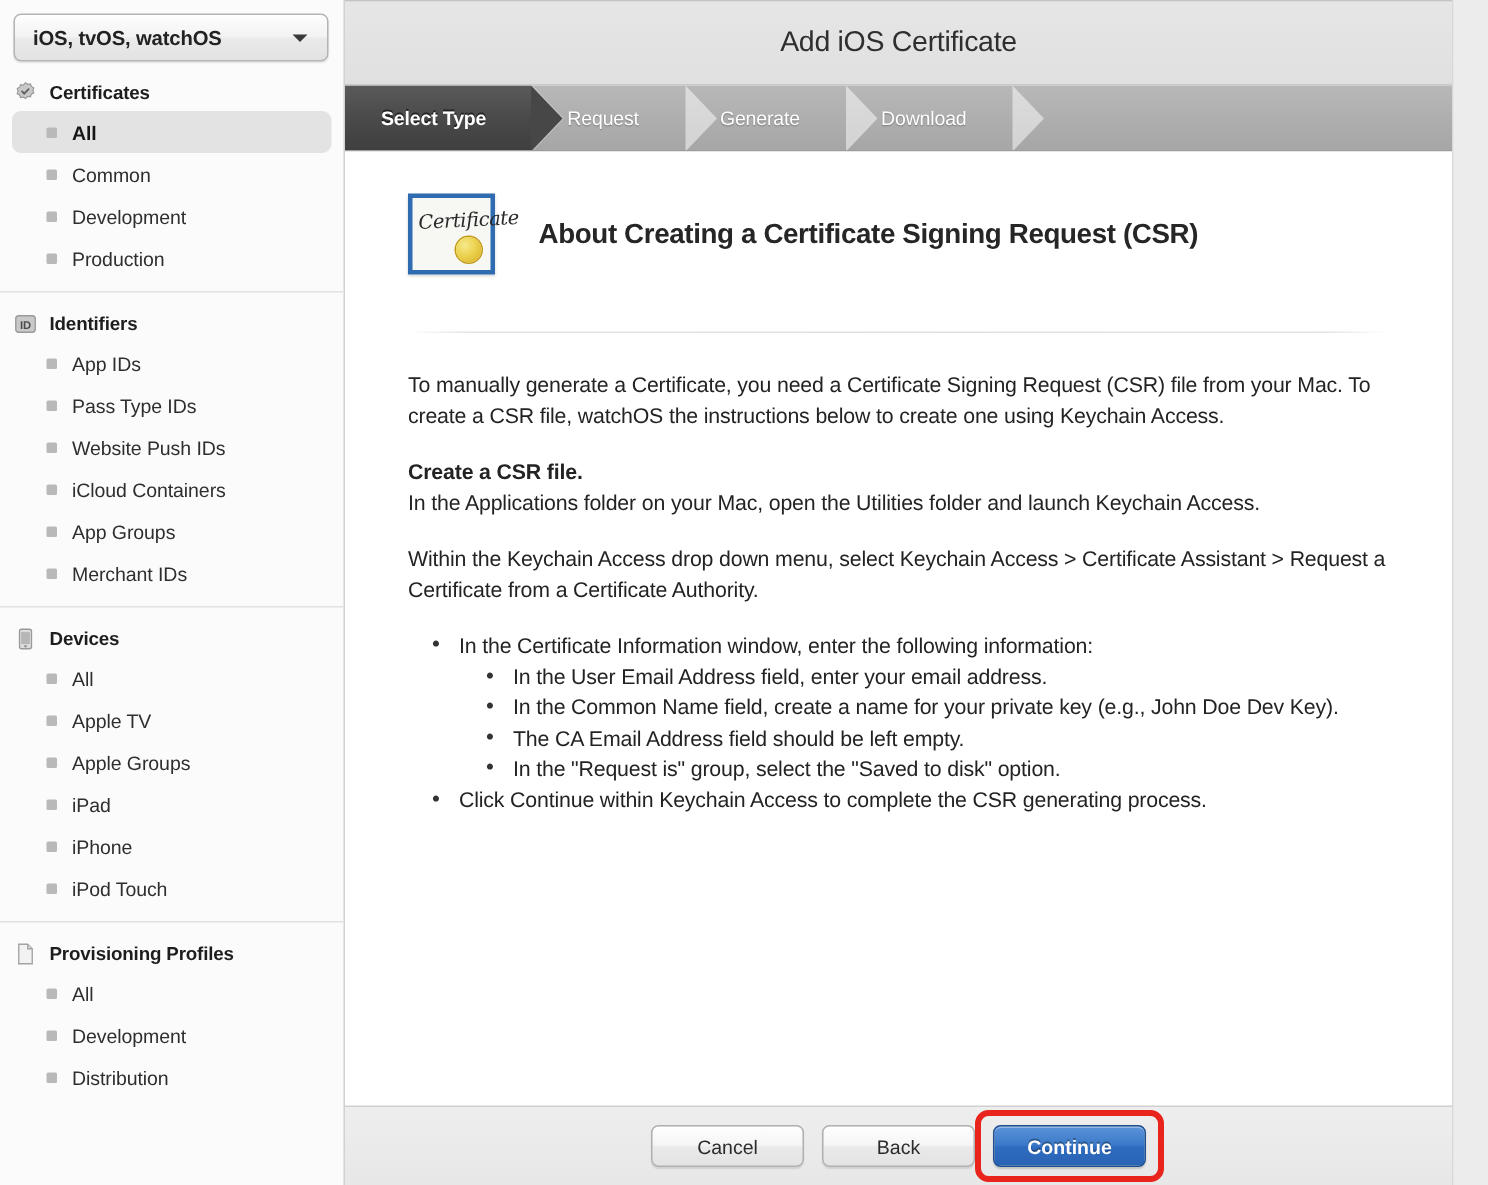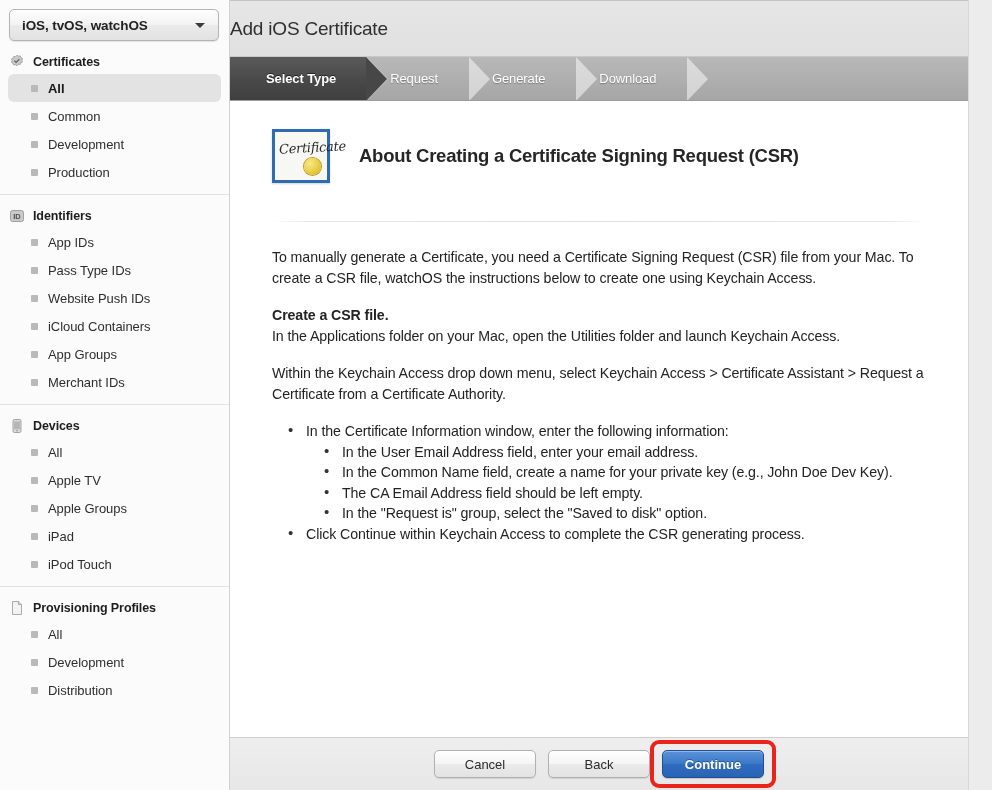--- a/index.html
+++ b/index.html
@@ -153,21 +153,21 @@
   }
 
   .panel-titlebar {
     height: 57px;
     flex: 0 0 57px;
     background: linear-gradient(to bottom, #e6e6e6 0%, #e0e0e0 100%);
     border-bottom: 1px solid #c9c9c9;
     border-top: 1px solid #c4c4c4;
     display: flex;
     align-items: center;
-    justify-content: flex-start;
+    justify-content: center;
     box-sizing: border-box;
   }
   .panel-title {
     font-size: 19px;
     color: #2f2f2f;
     letter-spacing: -.2px;
   }
 
   
   .steps {
@@ -213,21 +213,21 @@
     right: -22px;
     top: 0;
     width: 0; height: 0;
     border-top: 22px solid transparent;
     border-bottom: 22px solid transparent;
     border-left: 21px solid rgba(255,255,255,.55);
     z-index: 1;
   }
   .step.active {
     background: linear-gradient(to bottom, #5a5a5a 0%, #4a4a4a 50%, #3f3f3f 100%);
-    padding-left: 36px;
+    padding-left: 24px;
   }
   .step.active .chev {
     border-left-color: #474747;
   }
   .step.active .chev-line {
     border-left-color: rgba(255,255,255,.25);
   }
   .step.active .step-label {
     font-weight: bold;
     text-shadow: 0 -1px 0 rgba(0,0,0,.55);
@@ -511,20 +511,24 @@
           <span class="nav-bullet"></span>
           <span class="nav-item-label">Apple TV</span>
         </div>
         <div class="nav-item">
           <span class="nav-bullet"></span>
           <span class="nav-item-label">Apple Groups</span>
         </div>
         <div class="nav-item">
           <span class="nav-bullet"></span>
           <span class="nav-item-label">iPad</span>
+        </div>
+        <div class="nav-item">
+          <span class="nav-bullet"></span>
+          <span class="nav-item-label">iPhone</span>
         </div>
         <div class="nav-item">
           <span class="nav-bullet"></span>
           <span class="nav-item-label">iPod Touch</span>
         </div>
       </div>
 
       <div class="nav-section">
         <div class="nav-header">
           <span class="sec-icon">

